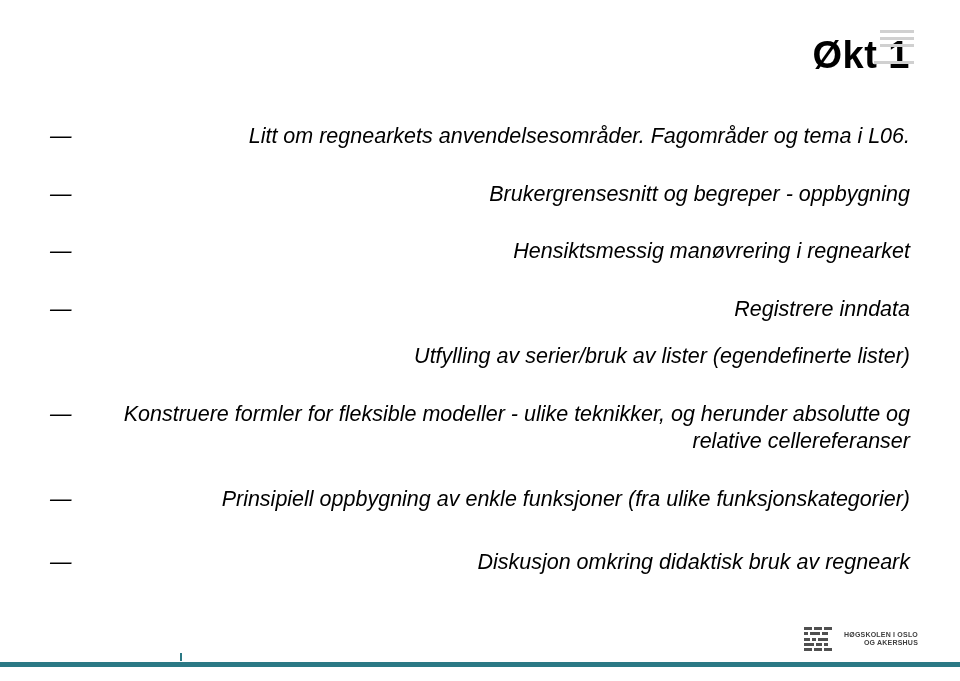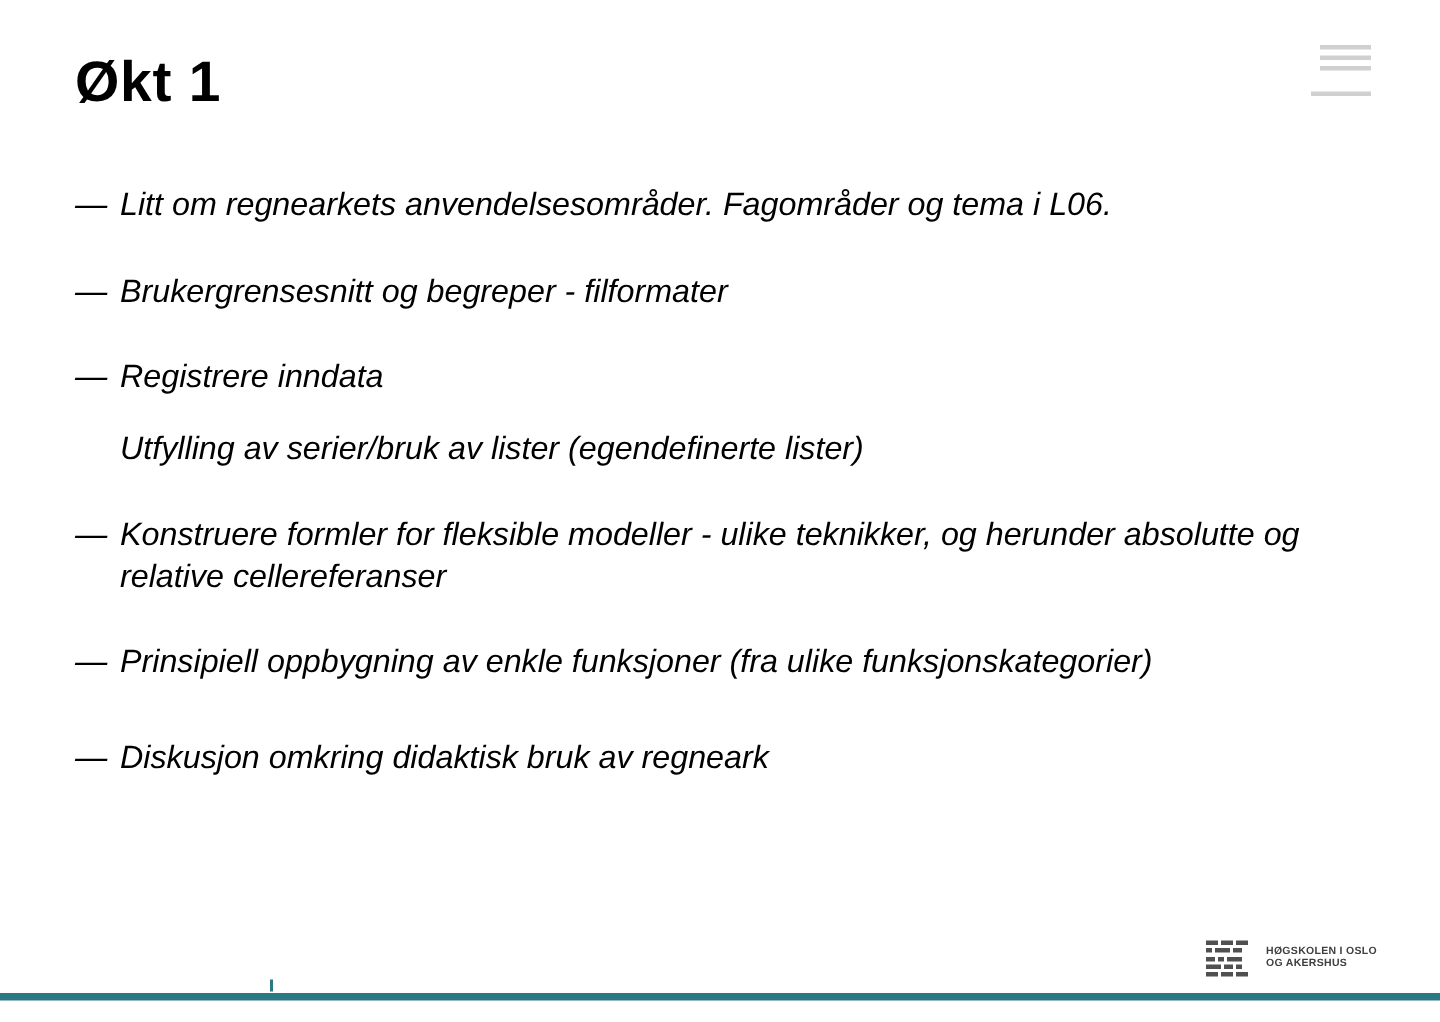--- a/index.html
+++ b/index.html
@@ -2,20 +2,21 @@
 <html><head>
 <meta charset="utf-8">
 <style>
   * { margin: 0; padding: 0; box-sizing: border-box; }
   html, body { width: 960px; height: 681px; background: #ffffff; font-family: Arial, Helvetica, sans-serif; color: #000; overflow: hidden; }
   .slide {
     position: relative;
     width: 960px;
     height: 681px;
     padding: 34px 50px 0 50px;
+    text-align: right;
   }
   .title {
     font-size: 38px;
     font-weight: bold;
     margin-bottom: 46px;
     letter-spacing: 0.5px;
   }
   .bullets {
     list-style: none;
     font-size: 21.5px;
@@ -109,21 +110,22 @@
     <div class="bar short"></div>
     <div class="bar short"></div>
     <div class="bar short"></div>
     <div class="bar long"></div>
   </div>
 
   <h1 class="title">Økt 1</h1>
 
   <ul class="bullets">
     <li><span>Litt om regnearkets anvendelsesområder. Fagområder og tema i L06.</span></li>
-    <li><span>Brukergrensesnitt og begreper - filformater</span></li>
+    <li><span>Brukergrensesnitt og begreper - oppbygning</span></li>
+    <li><span>Hensiktsmessig manøvrering i regnearket</span></li>
     <li>
       <span>Registrere inndata</span>
       <span class="sub">Utfylling av serier/bruk av lister (egendefinerte lister)</span>
     </li>
     <li><span>Konstruere formler for fleksible modeller - ulike teknikker, og herunder absolutte og relative cellereferanser</span></li>
     <li><span>Prinsipiell oppbygning av enkle funksjoner (fra ulike funksjonskategorier)</span></li>
     <li style="margin-top:36px;"><span>Diskusjon omkring didaktisk bruk av regneark</span></li>
   </ul>
 
   <div class="logo">

